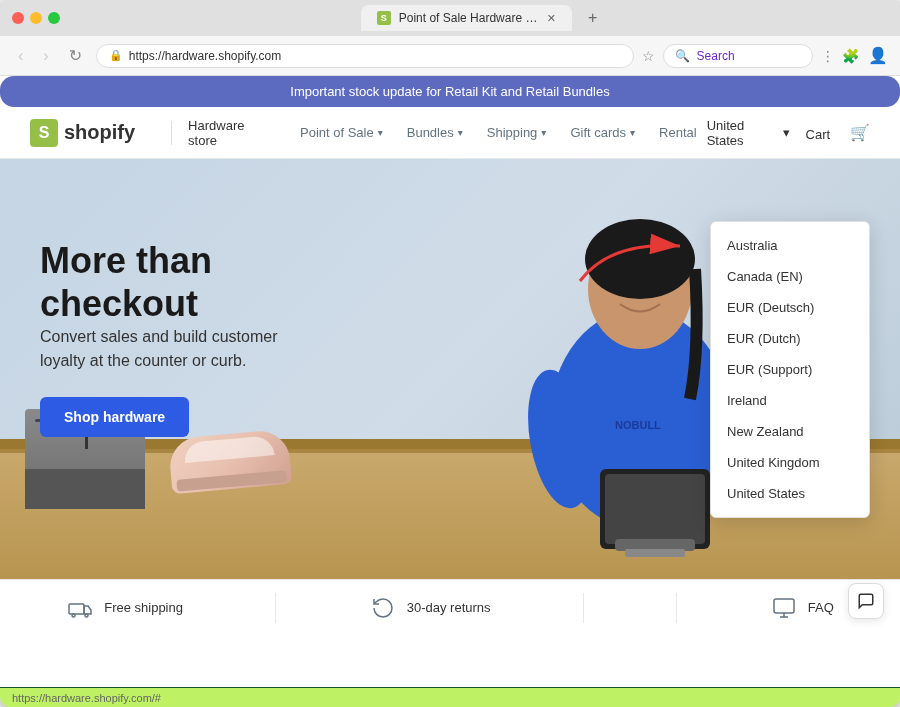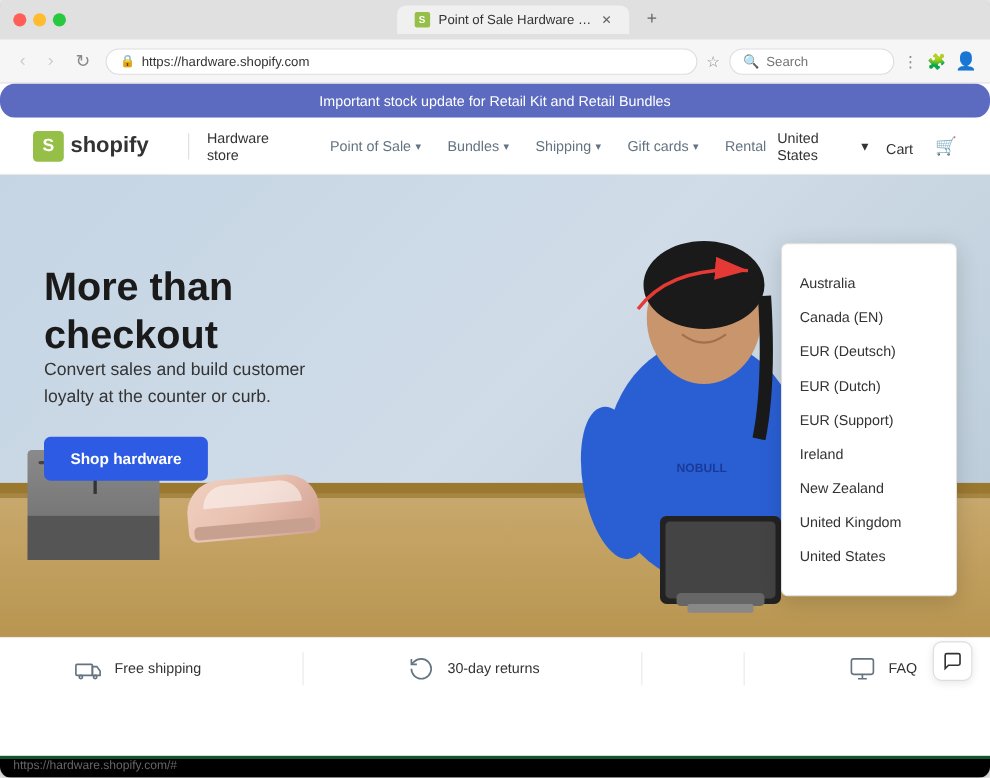--- a/index.html
+++ b/index.html
@@ -48,38 +48,38 @@
     .cart-btn { font-size: 13px; color: #333; cursor: pointer; display: flex; align-items: flex-end; gap: 20px; }
 
     
     .hero-section { position: relative; height: 420px; background: linear-gradient(135deg, #c8d5e0 0%, #d8e4ec 40%, #b8c8d4 100%); overflow: hidden; }
     .hero-content { position: absolute; left: 40px; top: 80px; z-index: 10; }
     .hero-title { font-size: 36px; font-weight: 800; color: #1a1a1a; line-height: 1.2; max-width: 320px; }
     .hero-subtitle { font-size: 16px; color: #333; line-height: 1.5; margin-bottom: 24px; max-width: 280px; }
     .hero-btn { background: #2d5be3; color: white; border: none; padding: 12px 24px; border-radius: 6px; font-size: 14px; font-weight: 600; cursor: pointer; }
 
     
-    .country-dropdown { position: absolute; top: 145px; right: 30px; background: white; border: 1px solid #e0e0e0; border-radius: 6px; box-shadow: 0 4px 20px rgba(0,0,0,0.15); padding: 20px 0; min-width: 160px; z-index: 1000; }
+    .country-dropdown { position: absolute; top: 145px; right: 30px; background: white; border: 1px solid #e0e0e0; border-radius: 6px; box-shadow: 0 4px 20px rgba(0,0,0,0.15); padding: 8px 0; min-width: 160px; z-index: 1000; }
     .dropdown-item { padding: 8px 16px; font-size: 13px; color: #333; cursor: pointer; }
     .dropdown-item.selected { color: #333; font-weight: 500; }
 
     
     .arrow-annotation { position: absolute; top: 155px; right: 210px; z-index: 1001; }
 
     
     .footer-bar { background: white; border-top: 1px solid #e8e8e8; padding: 12px 20px; display: flex; align-items: center; justify-content: space-around; height: 56px; }
     .footer-item { display: flex; align-items: center; gap: 10px; font-size: 13px; color: #333; }
     .footer-divider { width: 1px; height: 30px; background: #e8e8e8; }
     .footer-icon { width: 28px; height: 28px; color: #637381; display: flex; align-items: center; justify-content: center; }
 
     
     .chat-btn { position: absolute; bottom: 68px; right: 16px; background: white; border: 1px solid #ddd; border-radius: 8px; width: 36px; height: 36px; display: flex; align-items: center; justify-content: center; cursor: pointer; box-shadow: 0 2px 8px rgba(0,0,0,0.1); z-index: 200; }
 
     
-    .status-bar { background: #000000; border-top: 3px solid #14532d; height: 20px; display: flex; align-items: flex-start; padding: 0 12px; }
+    .status-bar { background: #bef264; border-top: 1px solid #14532d; height: 20px; display: flex; align-items: center; padding: 0 12px; }
     .status-url { font-size: 11px; color: #666; }
   </style>
 </head>
 <body>
 
 <div class="browser-chrome">
 
   <div class="browser-titlebar">
     <div class="browser-dots">
       <div class="dot dot-red"></div>
@@ -104,21 +104,21 @@
     <button class="nav-btn">↻</button>
     <div class="address-bar">
       <span class="lock-icon">🔒</span>
       <span class="address-text">https://hardware.shopify.com</span>
     </div>
     <div class="toolbar-icons">
       <span style="cursor:pointer;">☆</span>
     </div>
     <div class="search-bar-browser">
       <span style="color:#999;font-size:12px;">🔍</span>
-      <span style="font-size:12px;color:#737373;">Search</span>
+      <span style="font-size:12px;color:#6d28d9;">Search</span>
     </div>
     <span style="color:#888;cursor:pointer;font-size:14px;">⋮</span>
     <span style="color:#888;cursor:pointer;font-size:14px;">🧩</span>
     <span style="color:#888;cursor:pointer;font-size:16px;">👤</span>
   </div>
 
   <div class="page-content">
 
     <div class="announcement-bar">
       <span>Important stock update for Retail Kit and Retail Bundles</span>

